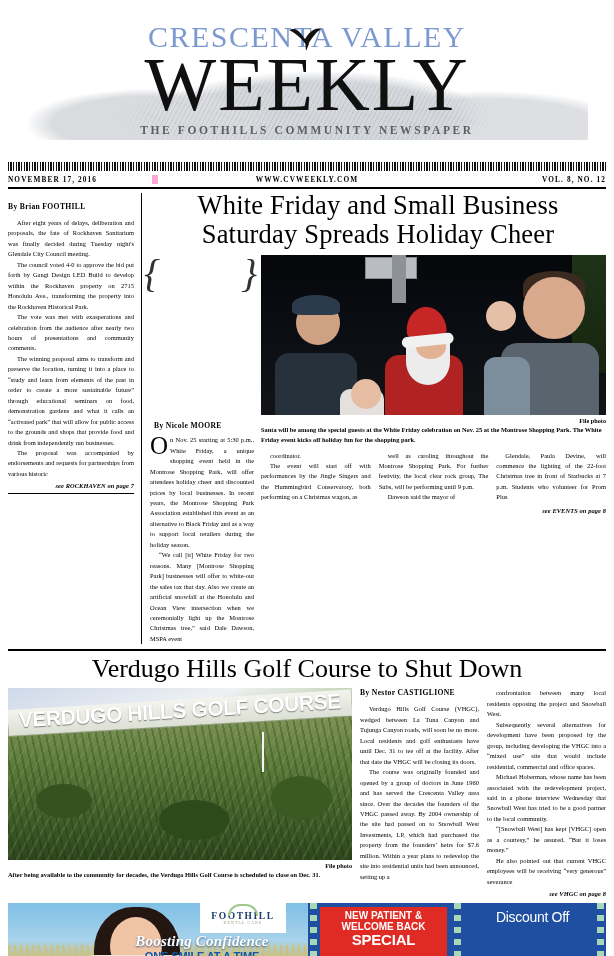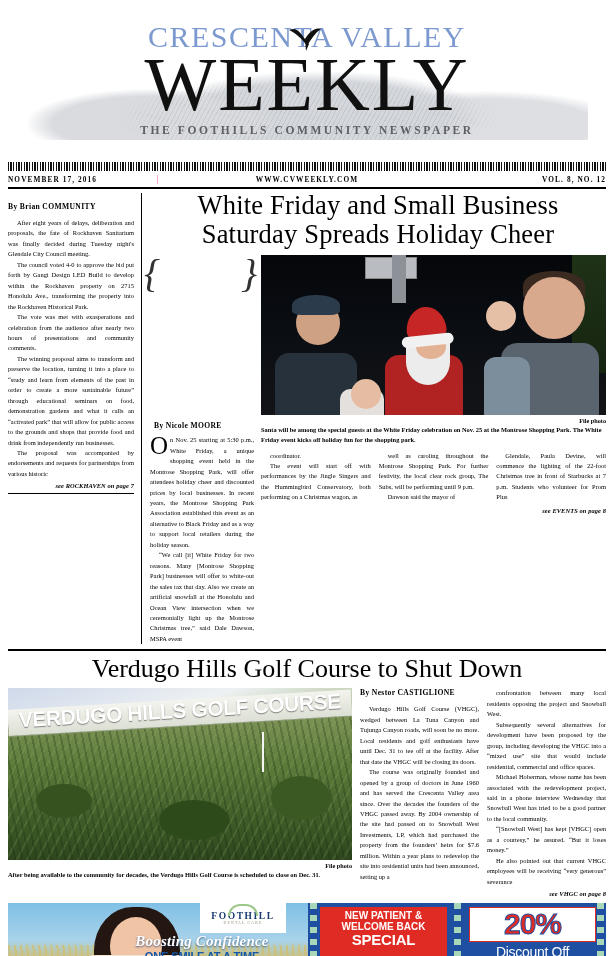--- a/index.html
+++ b/index.html
@@ -58,21 +58,21 @@
       #111 0 1px, #fff 1px 2px, #111 2px 4px, #fff 4px 5px, #111 5px 6px, #fff 6px 8px);
   }
   .datebar {
     display: flex; align-items: center; justify-content: space-between;
     margin: 2px 8px 0 8px; padding: 2px 0 3px 0;
     border-bottom: 2px solid #000;
     font-size: 7.3px; font-weight: 700; letter-spacing: 1.1px;
     font-family: "Liberation Serif", serif;
   }
   .datebar .mid { flex: 1; text-align: center; }
-  .datebar .left { width: 150px; border-right: 1px solid #f9a8d4; }
+  .datebar .left { width: 150px; border-right: 6px solid #f9a8d4; }
   .datebar .right { width: 150px; text-align: right; }
 
   
   .top-wrap { display: flex; margin: 4px 8px 0 8px; }
   .col-left { width: 134px; padding-right: 7px; border-right: 1px solid #000; }
   .col-main { flex: 1; padding-left: 8px; }
 
   .hl-left {
     font-size: 15.5px; line-height: 1.16; font-weight: 400;
     font-family: "Liberation Serif", serif; letter-spacing: .1px;
@@ -257,21 +257,21 @@
 
   <div class="datebar">
     <div class="left">NOVEMBER 17, 2016</div>
     <div class="mid">WWW.CVWEEKLY.COM</div>
     <div class="right">VOL. 8, NO. 12</div>
   </div>
 
   <div class="top-wrap">
 
     <div class="col-left">
-      <div class="byline">By Brian COMMUNITY</div>
+      <div class="byline">By Brian FOOTHILL</div>
       <div class="body-txt">
         <p>After eight years of delays, deliberation and proposals, the fate of Rockhaven Sanitarium was finally decided during Tuesday night's Glendale City Council meeting.</p>
         <p>The council voted 4-0 to approve the bid put forth by Gangi Design LED Build to develop within the Rockhaven property on 2715 Honolulu Ave., transforming the property into the Rockhaven Historical Park.</p>
         <p>The vote was met with exasperations and celebration from the audience after nearly two hours of presentations and community comments.</p>
         <p>The winning proposal aims to transform and preserve the location, turning it into a place to “study and learn from elements of the past in order to create a more sustainable future” through educational seminars on food, demonstration gardens and what it calls an “activated park” that will allow for public access to the grounds and shops that provide food and drink from independently run businesses.</p>
         <p>The proposal was accompanied by endorsements and requests for partnerships from various historic</p>
       </div>
       <div class="jump">see ROCKHAVEN on page 7</div>
       <div class="rule-left"></div>
     </div>
@@ -407,23 +407,20 @@
       <div class="coupon-half" style="padding-left:12px;padding-right:10px;">
         <div class="cp-red">
           <span>NEW PATIENT &amp;</span><br>
           <span>WELCOME BACK</span>
           <span class="big">SPECIAL</span>
         </div>
 
       </div>
 
       <div class="coupon-half" style="padding-left:12px;padding-right:10px;">
-        <div class="cp-white-box">
-          <div class="cp-20">20%</div>
-        </div>
         <div class="cp-body2">
           <span>Discount Off</span><br>
           
         </div>
 
       </div>
 
     </div>
   </div>
 

